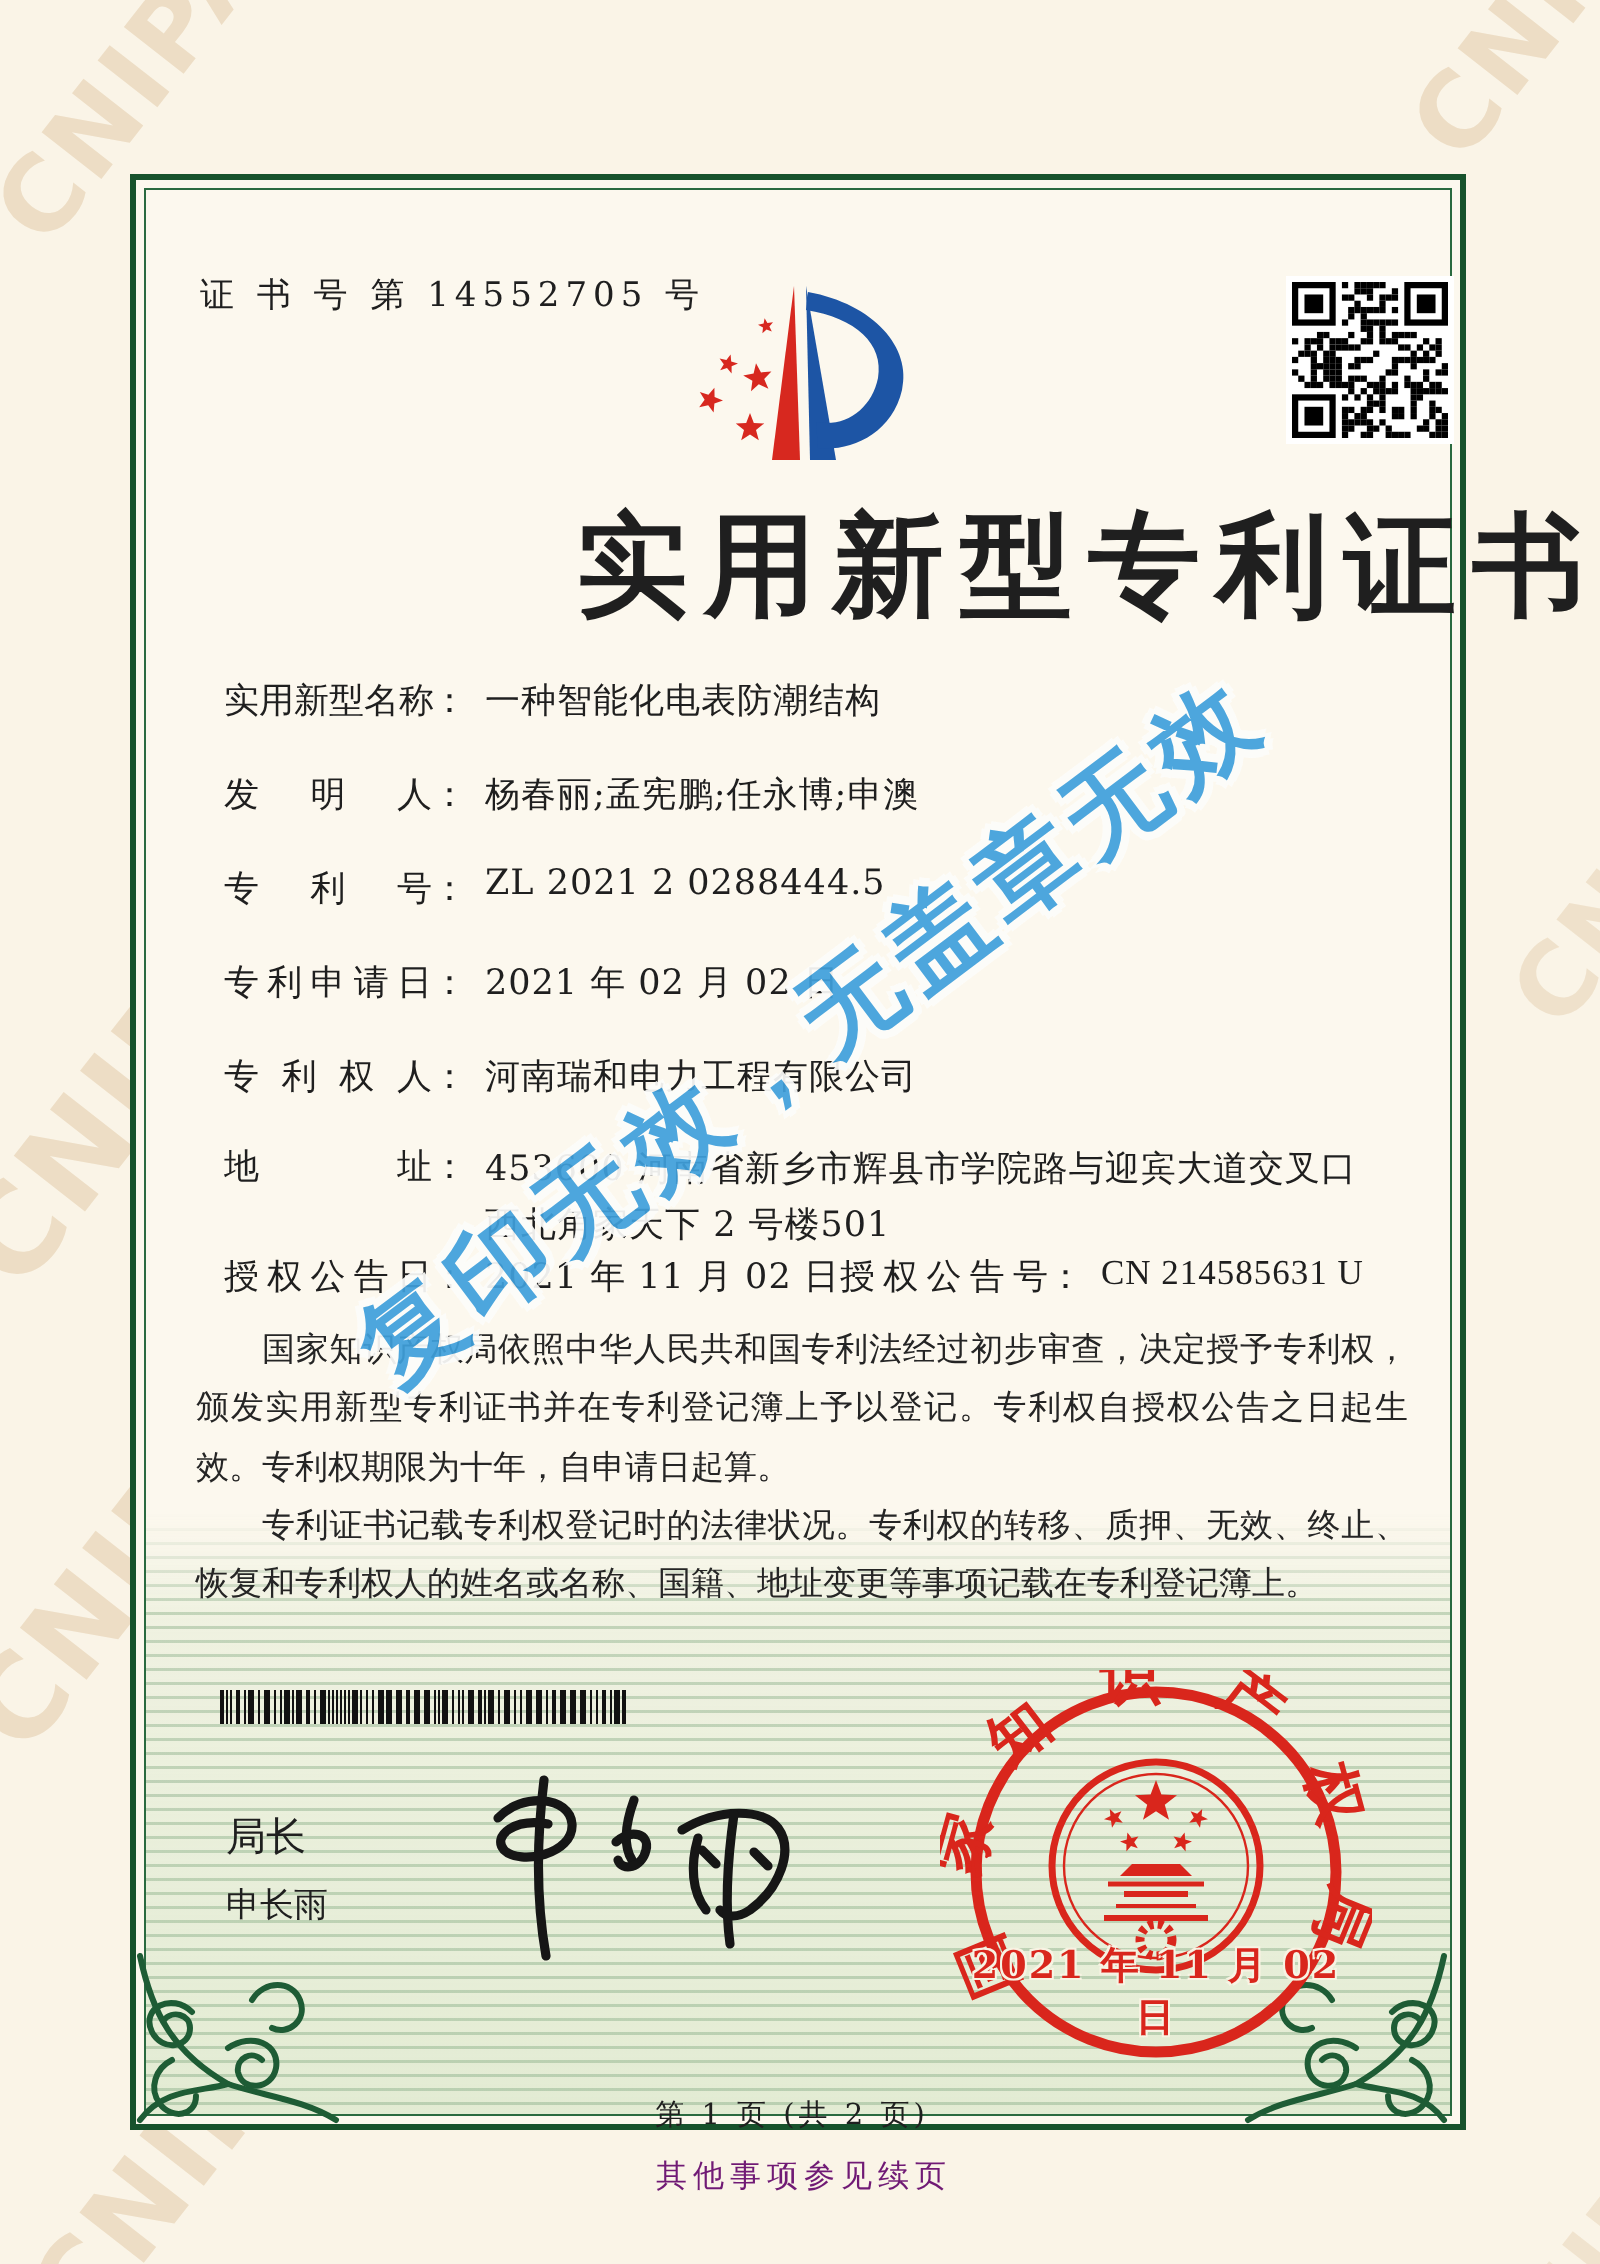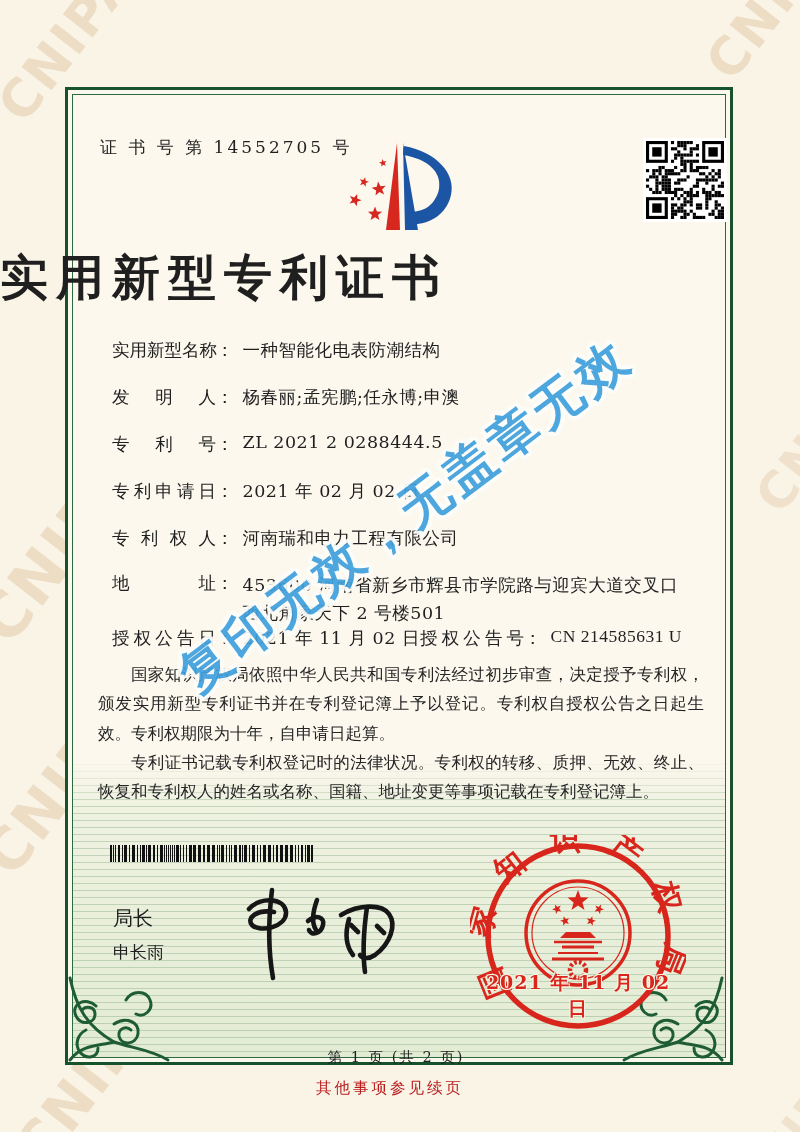--- a/index.html
+++ b/index.html
@@ -26,21 +26,21 @@
       repeating-linear-gradient(180deg, rgba(110,156,112,.35) 0 1.5px, rgba(0,0,0,0) 1.5px 7px),
       linear-gradient(180deg, rgba(213,229,199,.25), rgba(209,227,193,.6));
     -webkit-mask-image:linear-gradient(180deg,transparent 0,#000 48px);
             mask-image:linear-gradient(180deg,transparent 0,#000 48px);}
   .flourish{position:absolute;z-index:3;}
   
   .certno{position:absolute;left:100px;top:136px;font-size:17px;letter-spacing:3px;z-index:3;}
   .logo{position:absolute;left:333px;top:132px;z-index:3;}
   .qr{position:absolute;left:643px;top:138px;width:84px;height:84px;background:#fff;
       padding:3px;box-sizing:border-box;z-index:3;}
-  .title{position:absolute;left:0;width:800px;top:246px;text-align:left;font-size:48px;
+  .title{position:absolute;left:0;width:800px;top:246px;text-align:right;font-size:56px;
          font-weight:bold;letter-spacing:8px;z-index:3;}
   
   .row{position:absolute;left:112px;font-size:17.5px;z-index:3;white-space:nowrap;}
   .flabel{display:inline-block;width:104px;text-align:justify;text-align-last:justify;
           vertical-align:top;}
   .fcolon{display:inline-block;margin-right:9px;vertical-align:top;}
   .fvalue{display:inline-block;vertical-align:top;letter-spacing:.5px;}
   .addr{width:25.4em;white-space:normal;line-height:1.62;}
   .row2{position:absolute;left:0;top:0;}
   .g2{position:absolute;left:308px;top:0;font-family:Liberation Serif, serif;}
@@ -56,22 +56,22 @@
             font-family:Liberation Mono, monospace;}
   .sig-script{position:absolute;left:212px;top:880px;z-index:3;}
   
   .seal{position:absolute;left:470px;top:835px;z-index:4;}
   .seal-date{position:absolute;left:478px;top:970px;width:200px;text-align:center;
      font-size:19px;font-weight:bold;color:#d9261c;letter-spacing:1px;z-index:5;
      text-shadow:-1px -1px 0 #f7f3e3,1px -1px 0 #f7f3e3,-1px 1px 0 #f7f3e3,1px 1px 0 #f7f3e3;}
   
   .pageinfo{position:absolute;left:65px;width:662px;top:1028px;text-align:center;
             font-size:14.5px;letter-spacing:2px;z-index:3;margin-top:20px;}
-  .contnote{position:absolute;left:0;width:780px;top:1078px;text-align:center;
-            font-size:15.5px;letter-spacing:3px;z-index:3;color:#b91c1c;}
+  .contnote{position:absolute;left:12px;width:780px;top:1078px;text-align:center;
+            font-size:15.5px;letter-spacing:3px;z-index:3;color:#701a75;}
   
   .bluewm{position:absolute;left:186px;top:648px;font-size:50px;font-weight:bold;
     font-family:"DejaVu Sans",sans-serif;color:#3fa0dc;letter-spacing:5px;
     transform:rotate(-37deg);transform-origin:0 50%;z-index:6;white-space:nowrap;
     text-shadow:-3px -3px 0 #fdfdfb,3px -3px 0 #fdfdfb,-3px 3px 0 #fdfdfb,3px 3px 0 #fdfdfb,
       0 -4px 0 #fdfdfb,0 4px 0 #fdfdfb,-4px 0 0 #fdfdfb,4px 0 0 #fdfdfb;opacity:.92;}
 </style>
 </head>
 <body>
 

